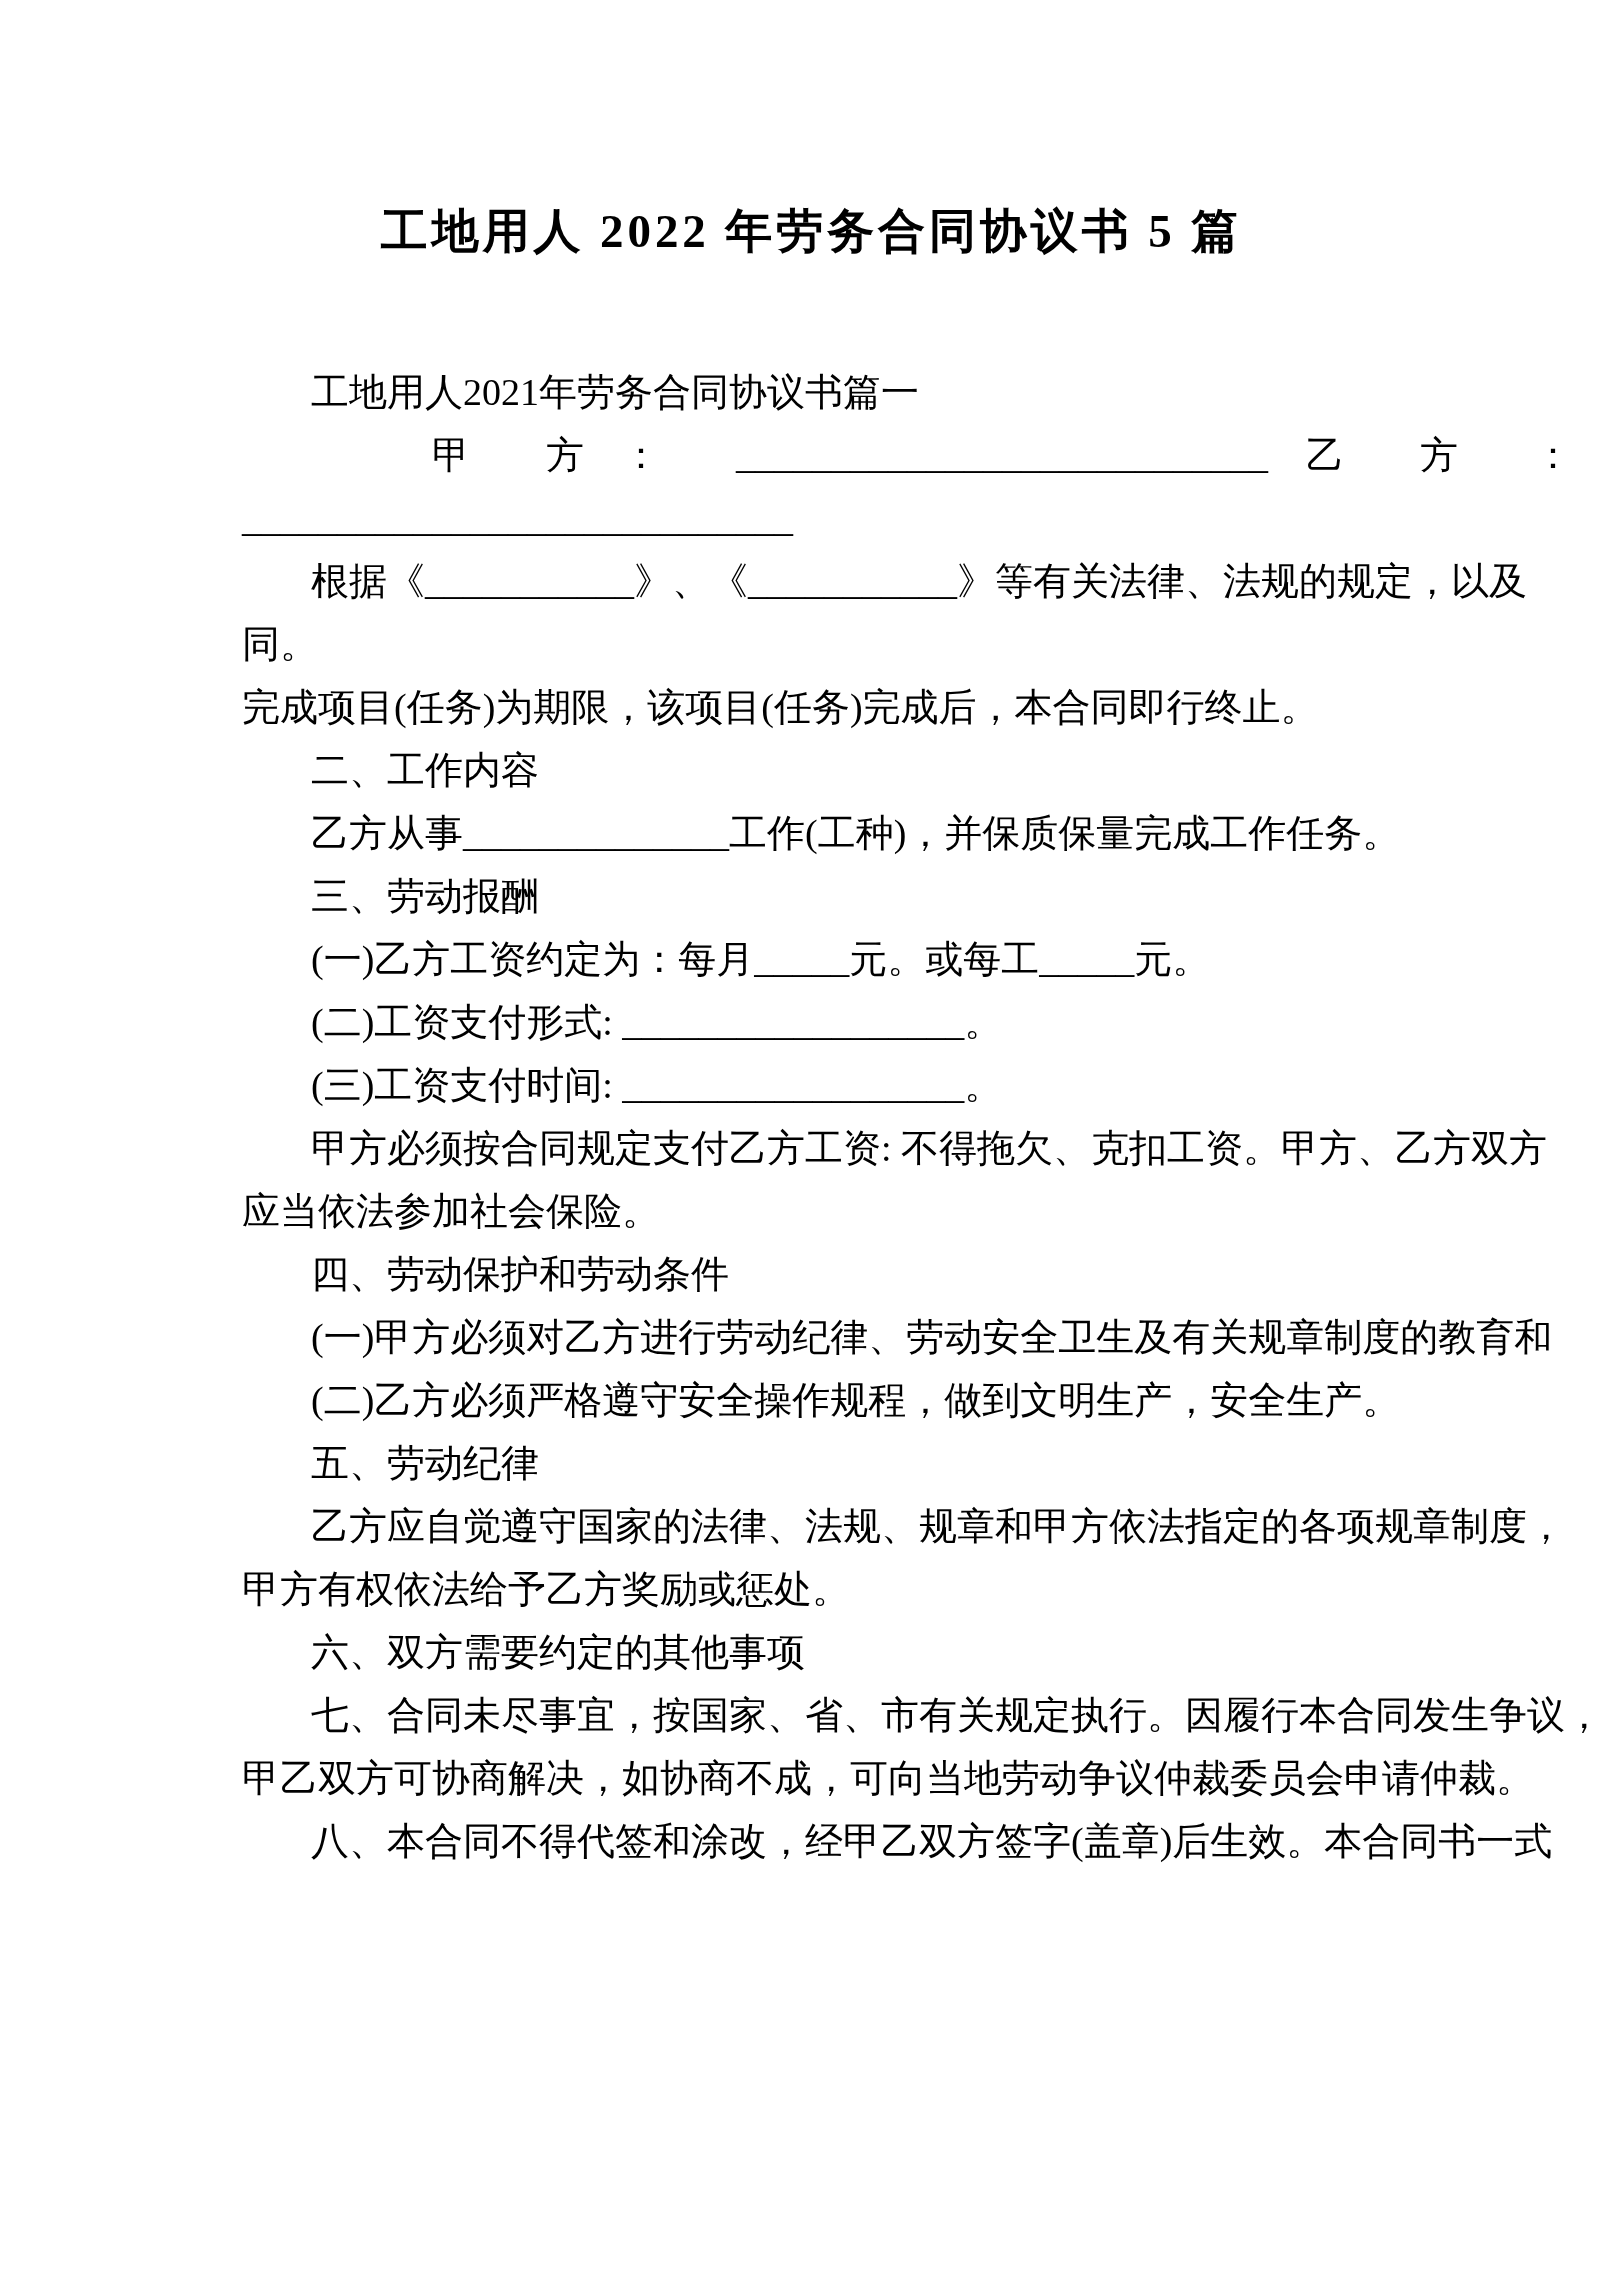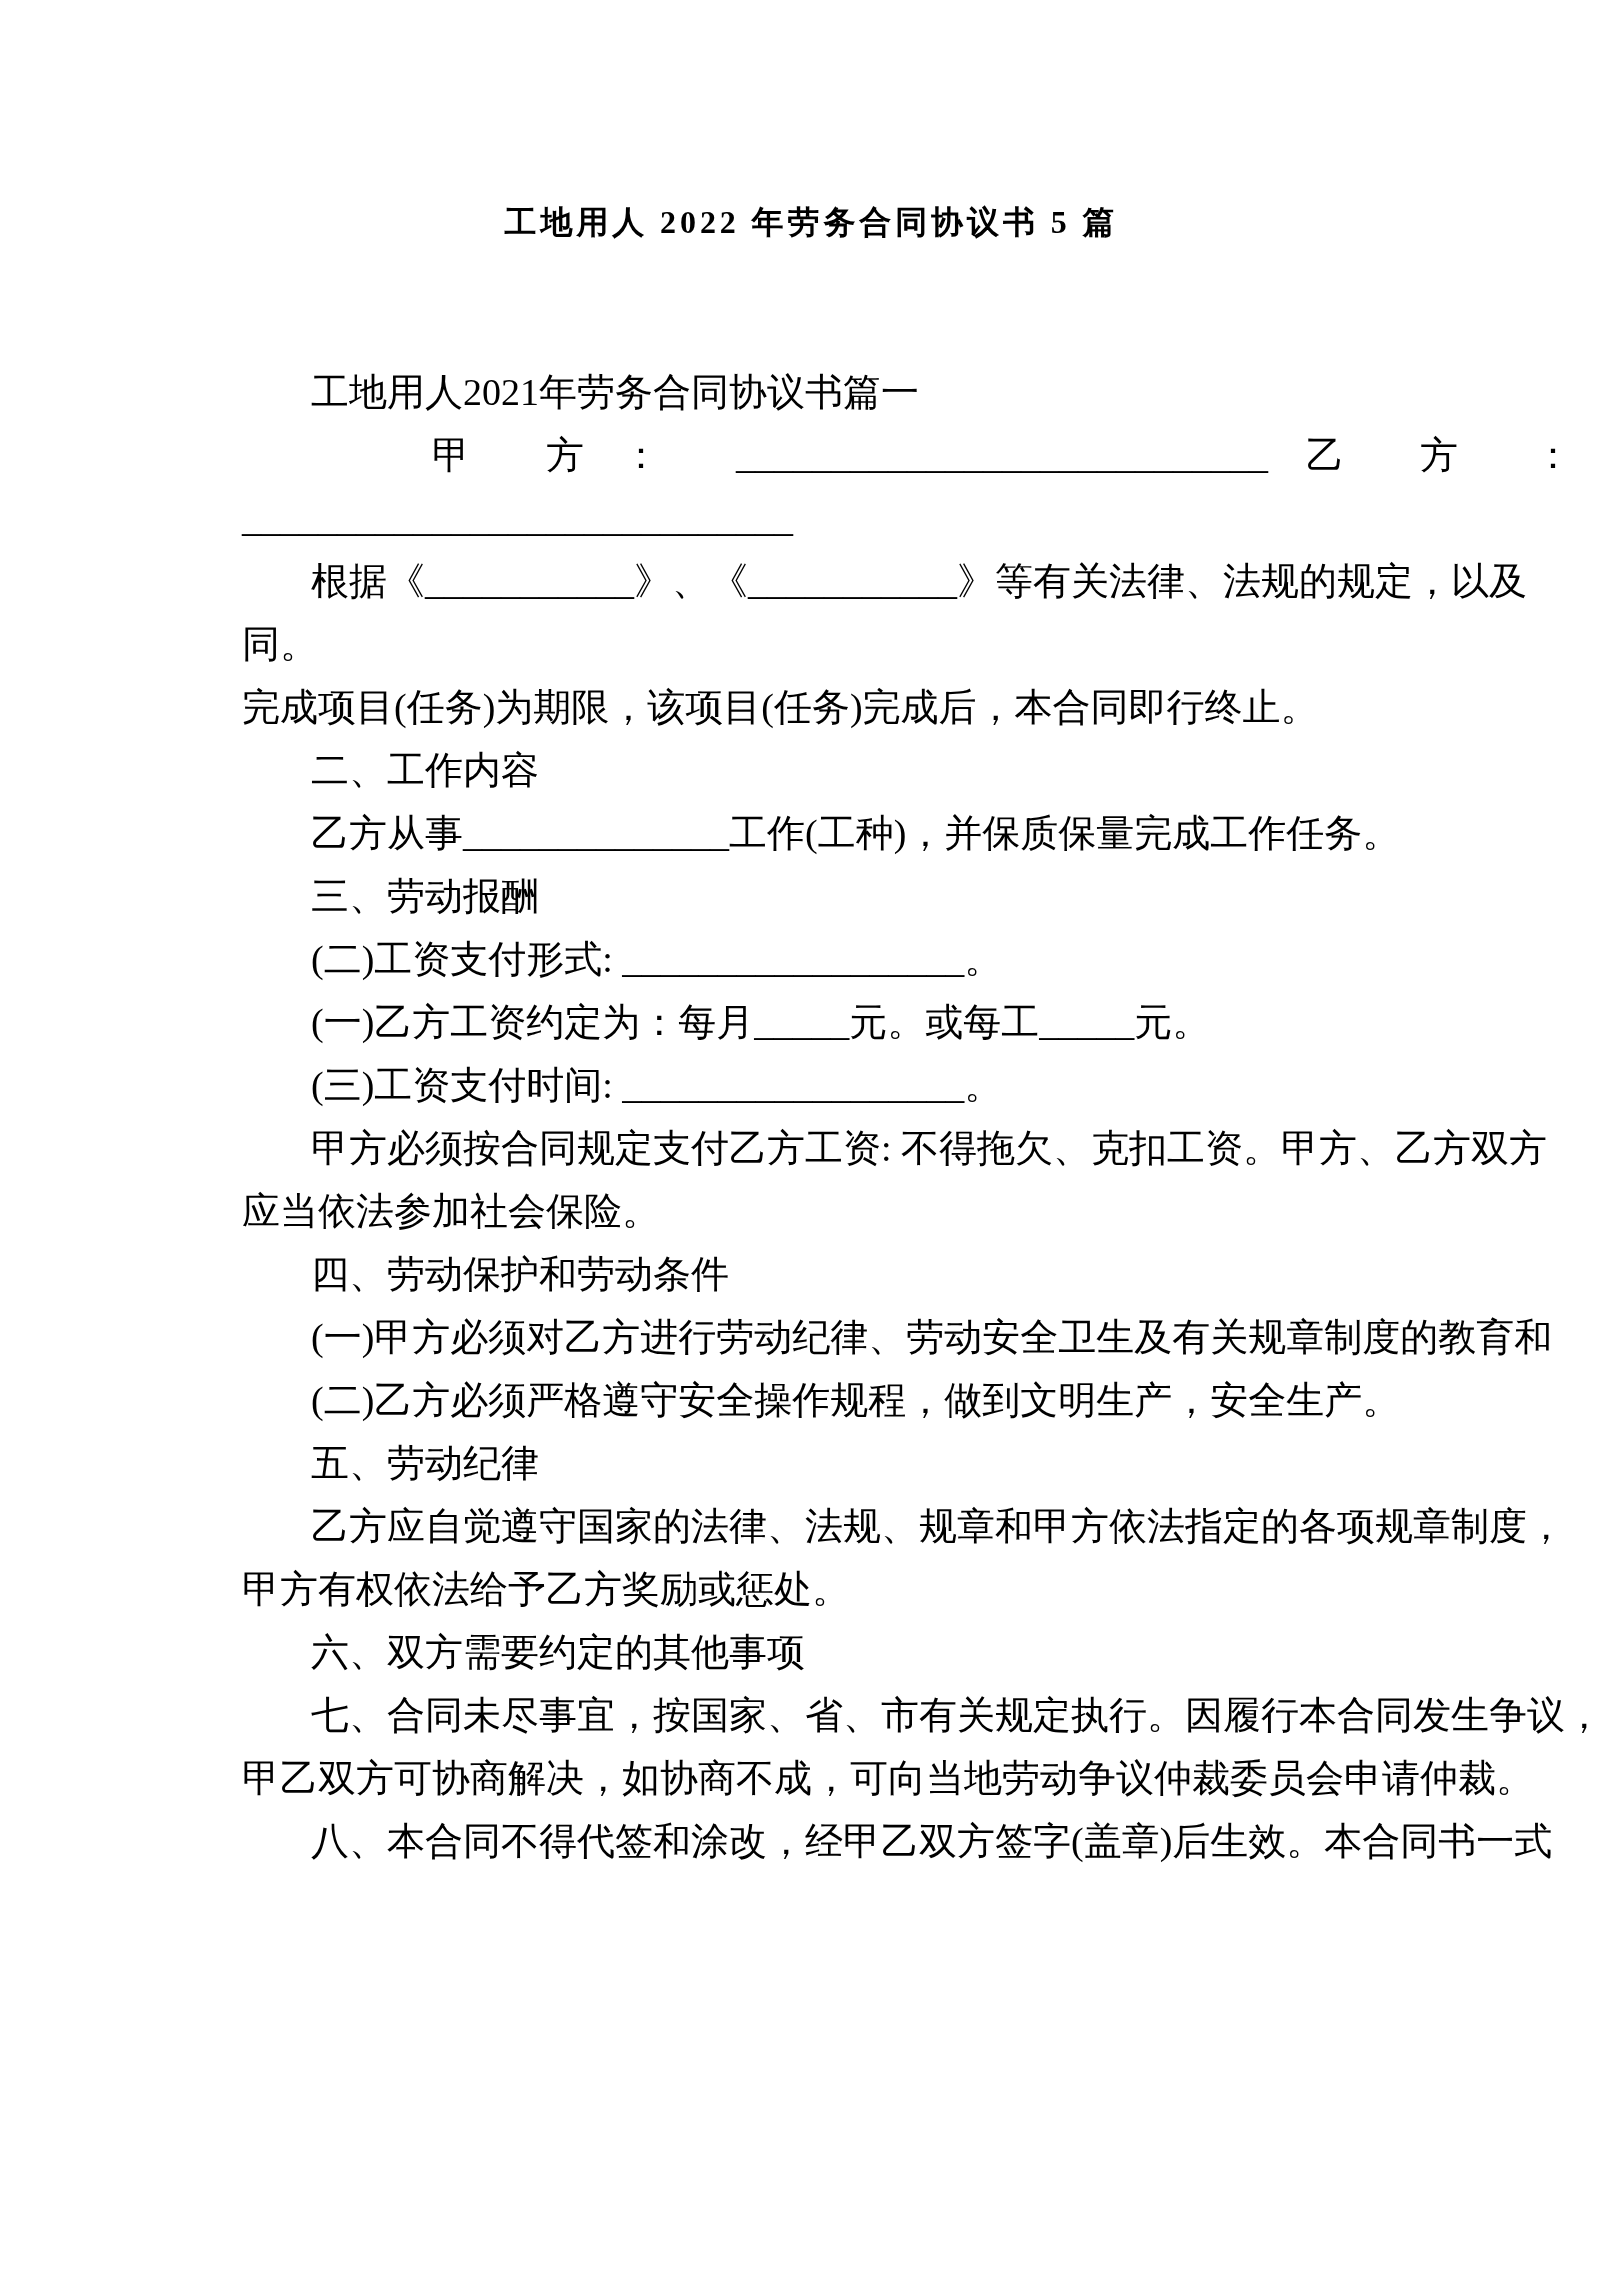--- a/index.html
+++ b/index.html
@@ -16,21 +16,21 @@
     font-family: "Liberation Serif", "DejaVu Serif", serif;
     overflow: hidden;
     margin: 0 auto;
   }
   .doc-title {
     position: absolute;
     top: 204px;
     left: 0;
     width: 100%;
     text-align: center;
-    font-size: 32px;
+    font-size: 47px;
     font-weight: bold;
     letter-spacing: 3.9px;
     line-height: 1.15;
     white-space: pre;
   }
   .doc-body {
     position: absolute;
     top: 361px;
     left: 242px;
     width: 1139px;
@@ -54,22 +54,22 @@
   <div class="doc-body">
       <div class="line indent">工地用人2021年劳务合同协议书篇一</div>
       <div class="line">　　　　　甲　　方　：　　____________________________　乙　　方　　：</div>
       <div class="line">_____________________________</div>
       <div class="line indent">根据《___________》、《___________》等有关法律、法规的规定，以及</div>
       <div class="line">同。</div>
       <div class="line">完成项目(任务)为期限，该项目(任务)完成后，本合同即行终止。</div>
       <div class="line indent">二、工作内容</div>
       <div class="line indent">乙方从事______________工作(工种)，并保质保量完成工作任务。</div>
       <div class="line indent">三、劳动报酬</div>
+      <div class="line indent">(一)乙方工资约定为：每月_____元。或每工_____元。</div>
       <div class="line indent">(二)工资支付形式: __________________。</div>
-      <div class="line indent">(一)乙方工资约定为：每月_____元。或每工_____元。</div>
       <div class="line indent">(三)工资支付时间: __________________。</div>
       <div class="line indent">甲方必须按合同规定支付乙方工资: 不得拖欠、克扣工资。甲方、乙方双方</div>
       <div class="line">应当依法参加社会保险。</div>
       <div class="line indent">四、劳动保护和劳动条件</div>
       <div class="line indent">(一)甲方必须对乙方进行劳动纪律、劳动安全卫生及有关规章制度的教育和</div>
       <div class="line indent">(二)乙方必须严格遵守安全操作规程，做到文明生产，安全生产。</div>
       <div class="line indent">五、劳动纪律</div>
       <div class="line indent">乙方应自觉遵守国家的法律、法规、规章和甲方依法指定的各项规章制度，</div>
       <div class="line">甲方有权依法给予乙方奖励或惩处。</div>
       <div class="line indent">六、双方需要约定的其他事项</div>

